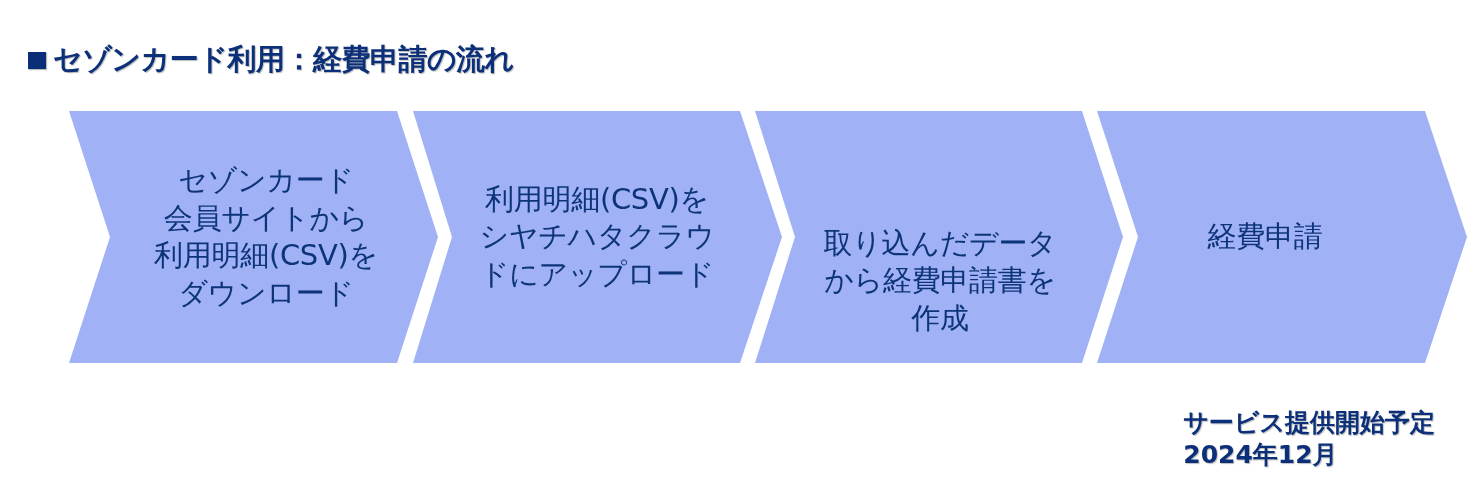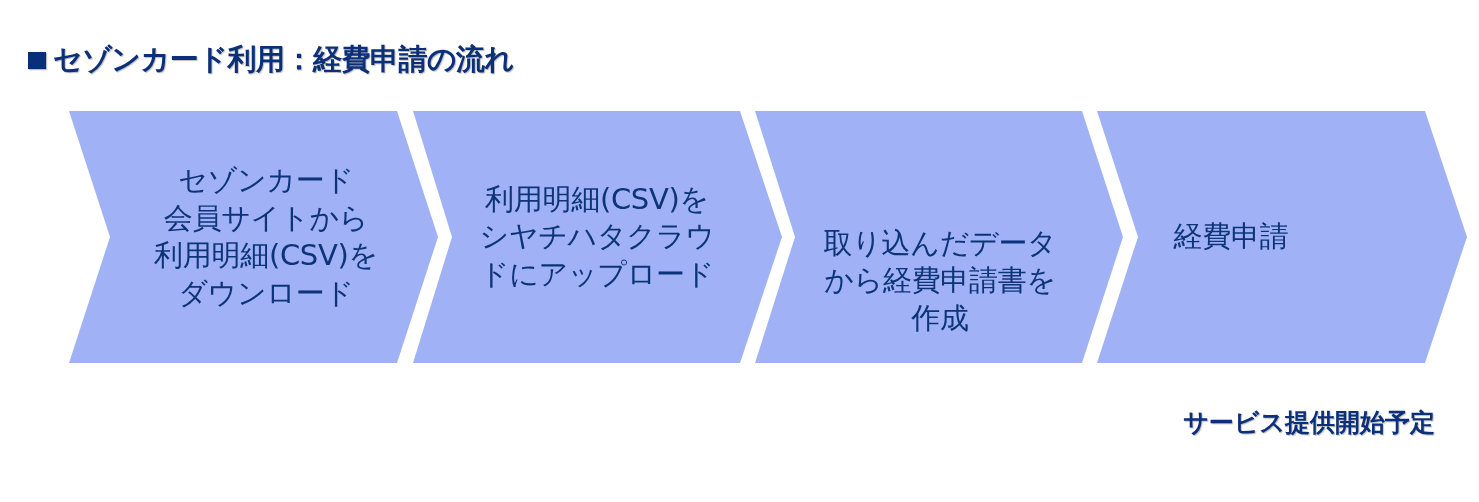--- a/index.html
+++ b/index.html
@@ -45,17 +45,18 @@
 <div class="step-text" style="left:101px; width:330px;">セゾンカード
 会員サイトから
 利用明細(CSV)を
 ダウンロード</div>
 <div class="step-text" style="left:432px; width:330px;">利用明細(CSV)を
 シヤチハタクラウ
 ドにアップロード</div>
 <div class="step-text" style="left:775px; width:330px;margin-top:44px;">取り込んだデータ
 から経費申請書を
 作成</div>
-<div class="step-text" style="left:1066px; width:330px;">経費申請</div>
+<div class="step-text" style="left:1100px; width:330px;">経費申請</div>
 
 <div class="footer">
   <div>サービス提供開始予定</div>
+  <div>2024年12月</div>
 </div>
 
 </body></html>

